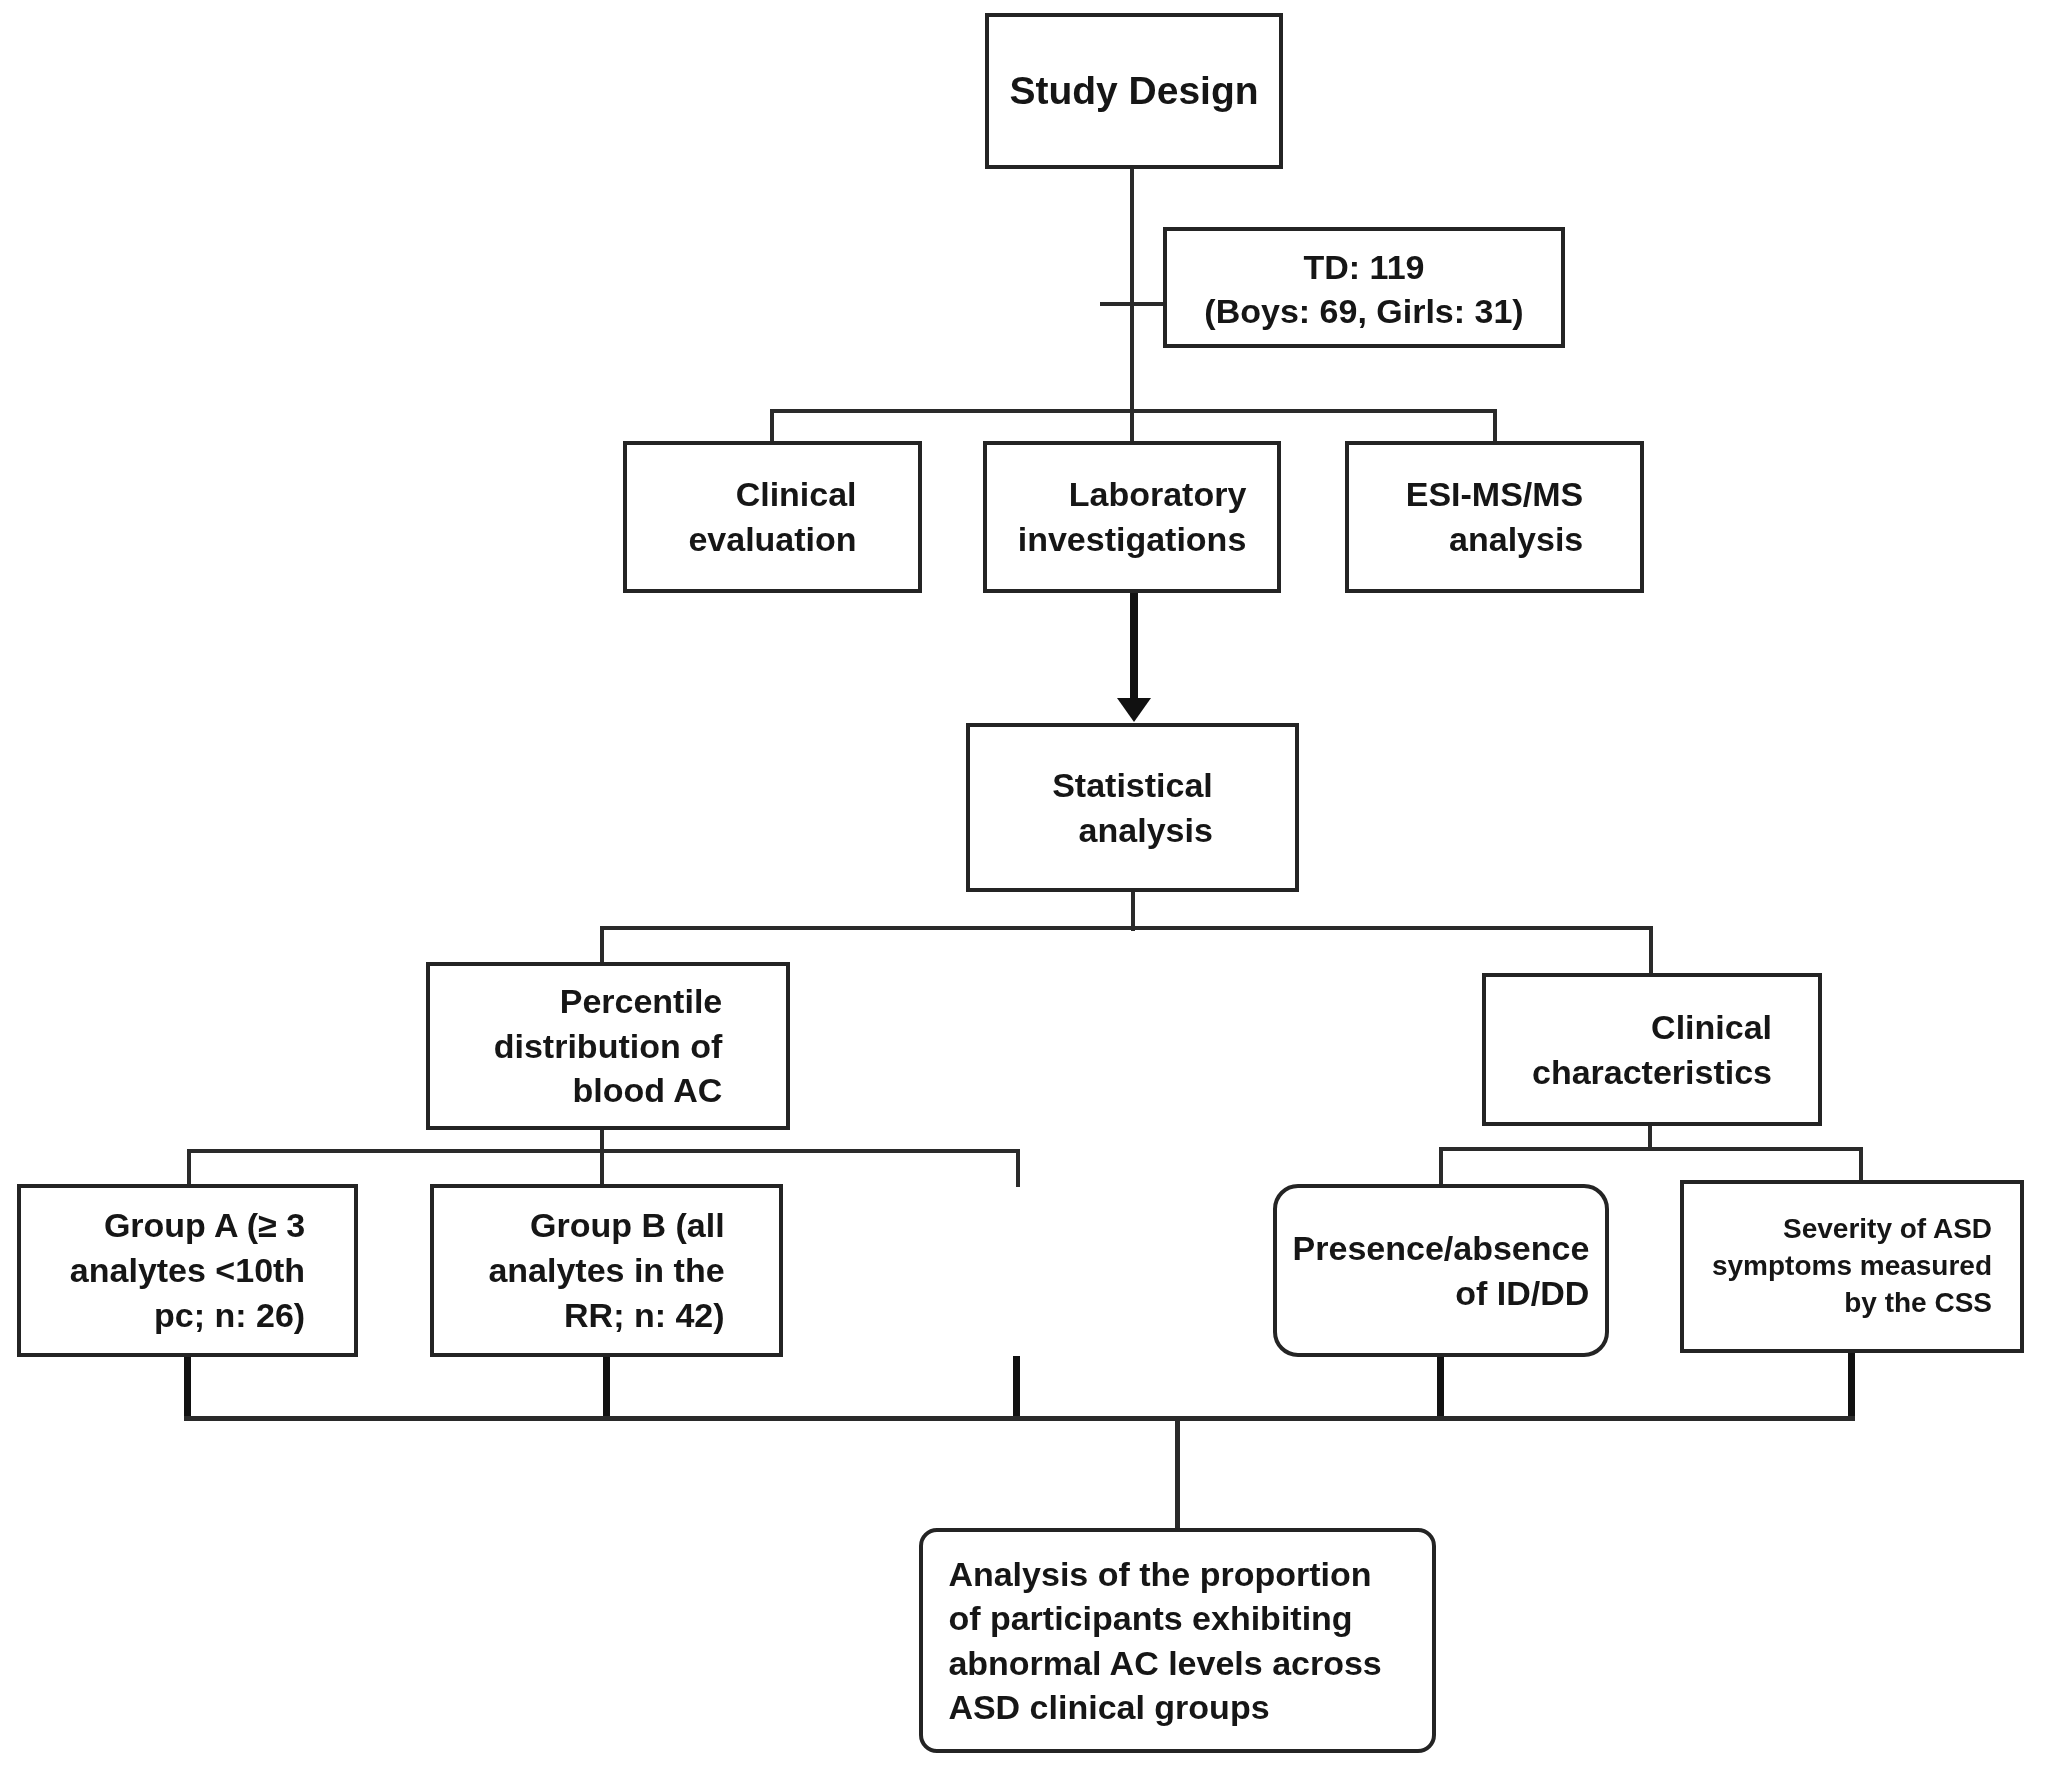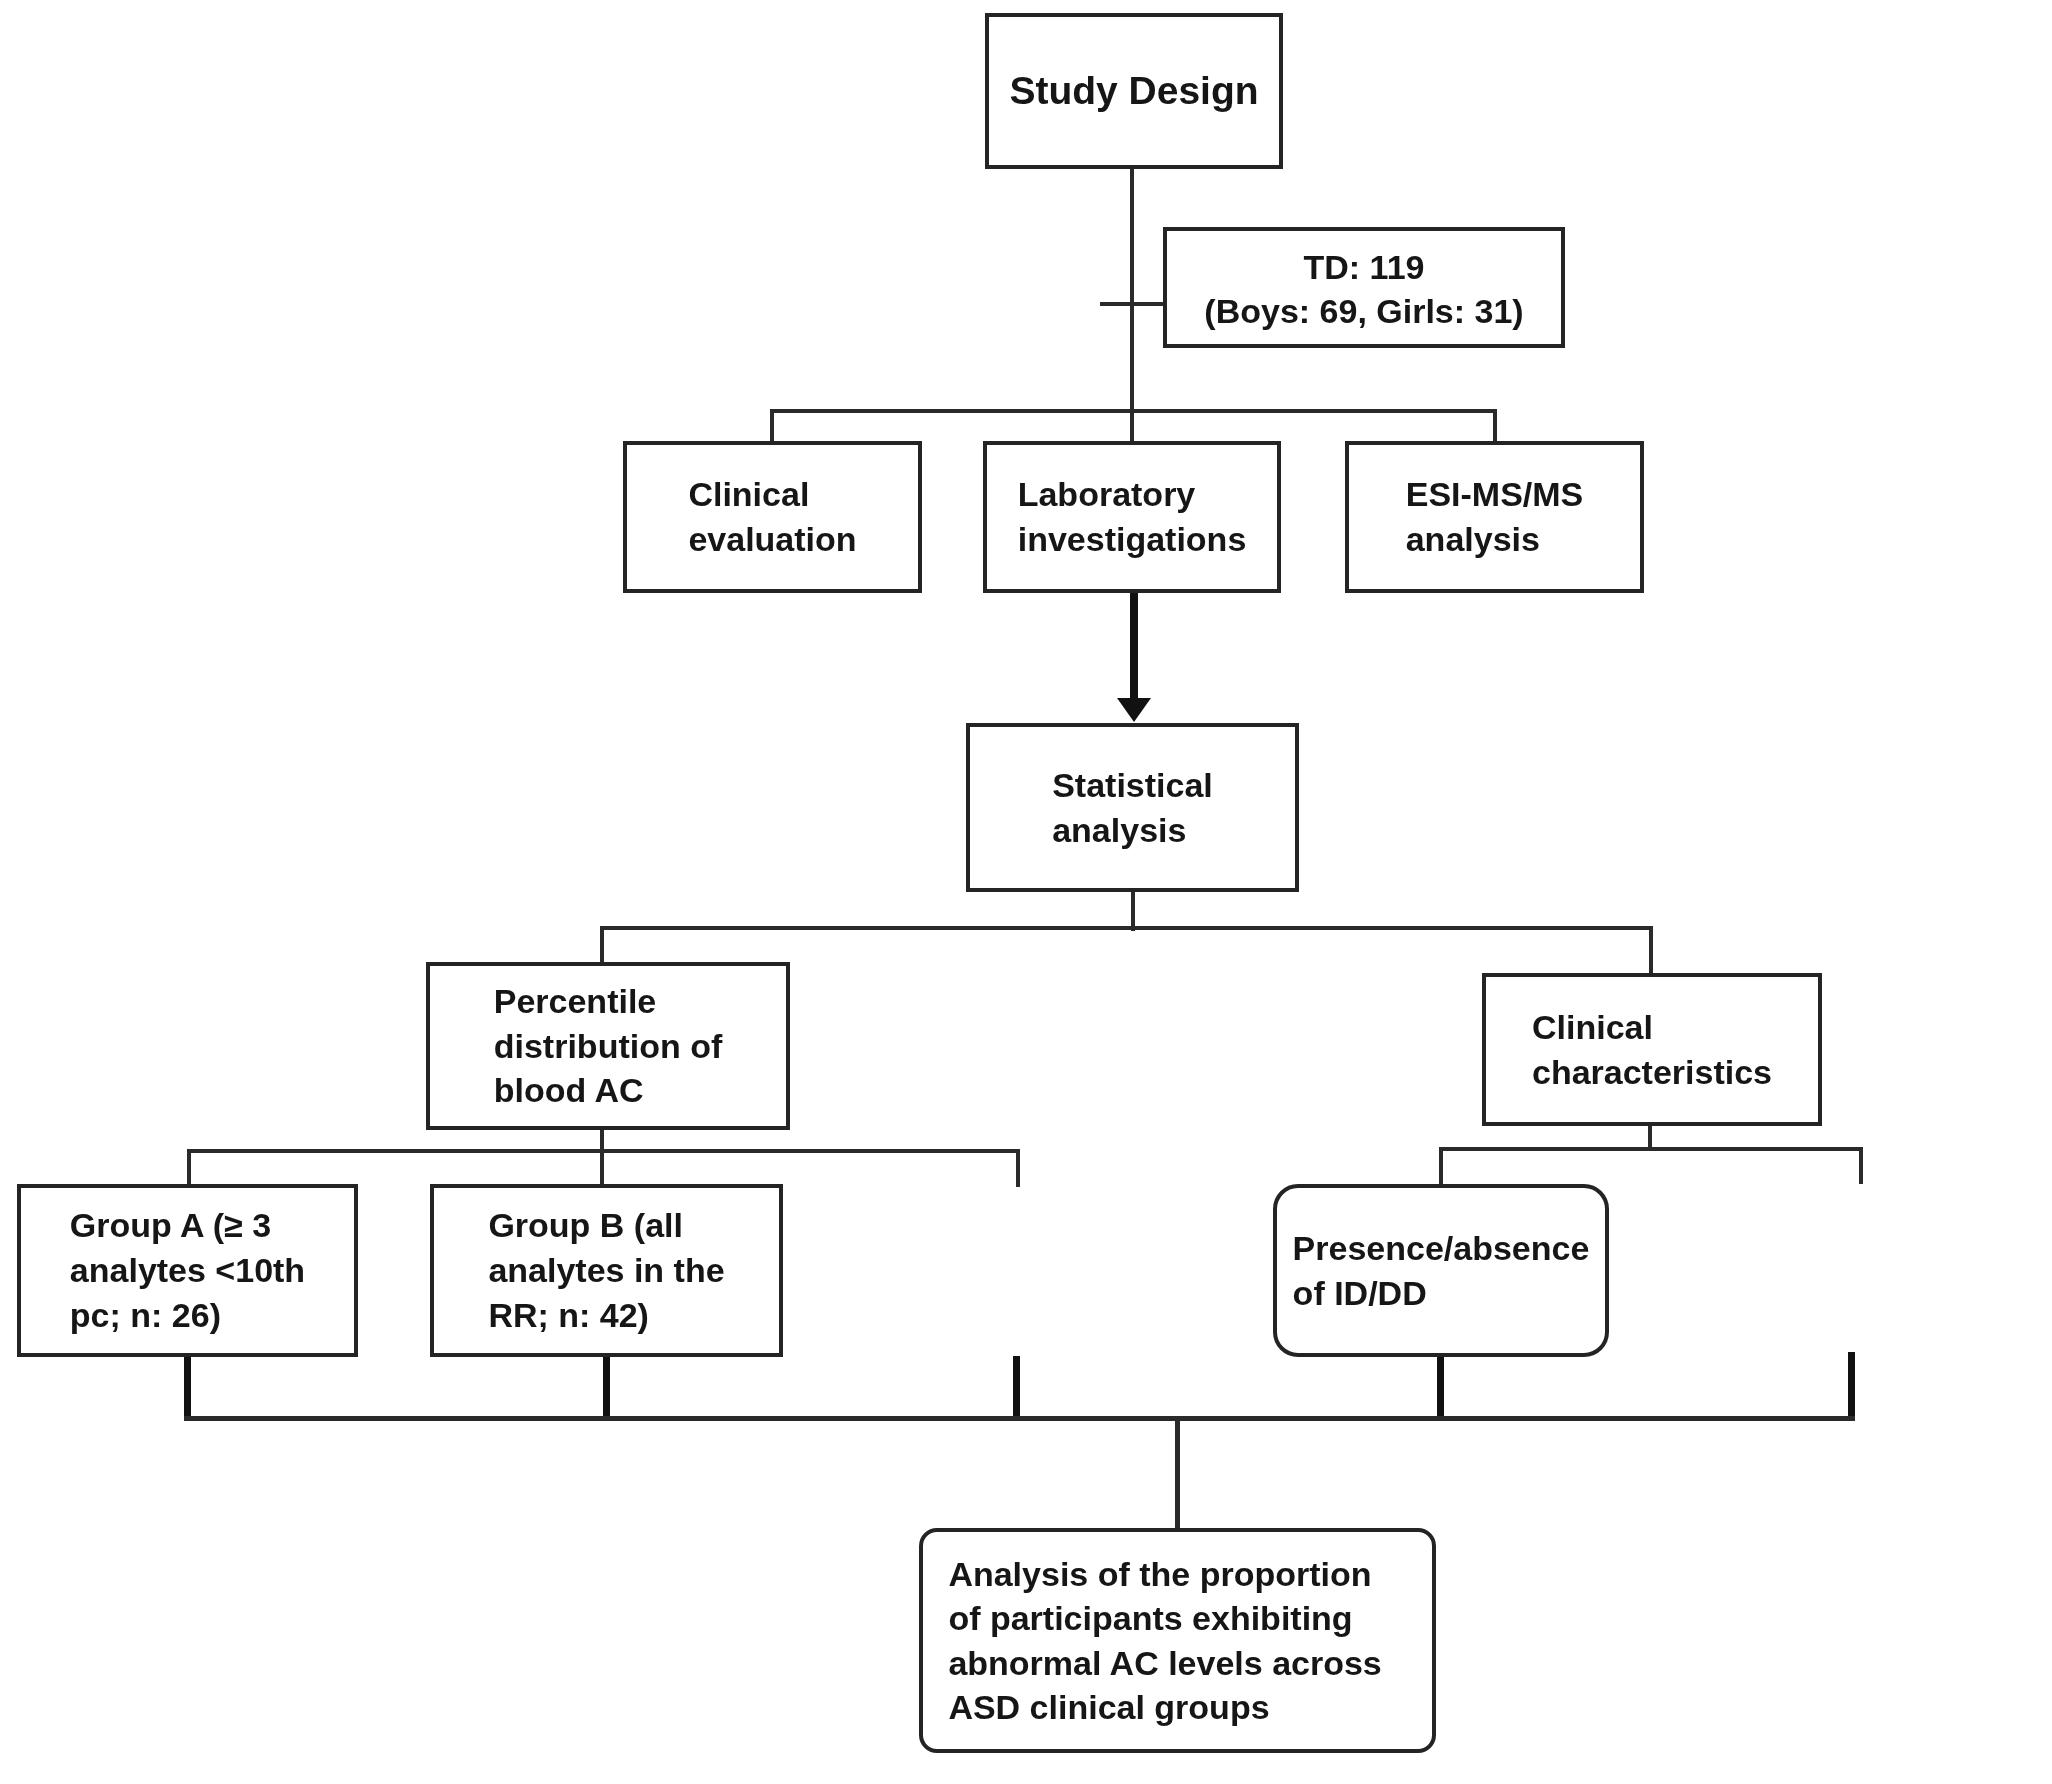--- a/index.html
+++ b/index.html
@@ -11,21 +11,21 @@
     color:#161616;
   }
   .node{
     position:absolute;
     box-sizing:border-box;
     border:4.2px solid #242424;
     background:#ffffff;
     display:flex;
     align-items:center;
     justify-content:center;
-    text-align:left;
+    text-align:right;
     font-weight:600;
     line-height:1.32;
   }
   .lbl{white-space:pre-line;}
   .line{position:absolute;background:#2a2a2a;}
   .thick{background:#111111;}
   .node.split{
     flex-direction:column;
     justify-content:space-between;
     padding:13.6px 3.4px;
@@ -137,20 +137,25 @@
 analytes in the
 RR; n: 42)</span>
   </div>
 
 
   <div class="node" style="left:1273px;top:1184px;width:336px;height:173px;font-size:34px;border-radius:25px;">
     <span class="lbl">Presence/absence
 of ID/DD</span>
   </div>
 
+  <div class="node" style="left:1680px;top:1180px;width:344px;height:173px;font-size:28px;">
+    <span class="lbl">Severity of ASD
+symptoms measured
+by the CSS</span>
+  </div>
 
   <div class="node leftalign" style="left:919px;top:1528px;width:517px;height:225px;font-size:34px;line-height:1.3;">
     <span class="lbl">Analysis of the proportion
 of participants exhibiting
 abnormal AC levels across
 ASD clinical groups</span>
   </div>
 
 </div>
 

